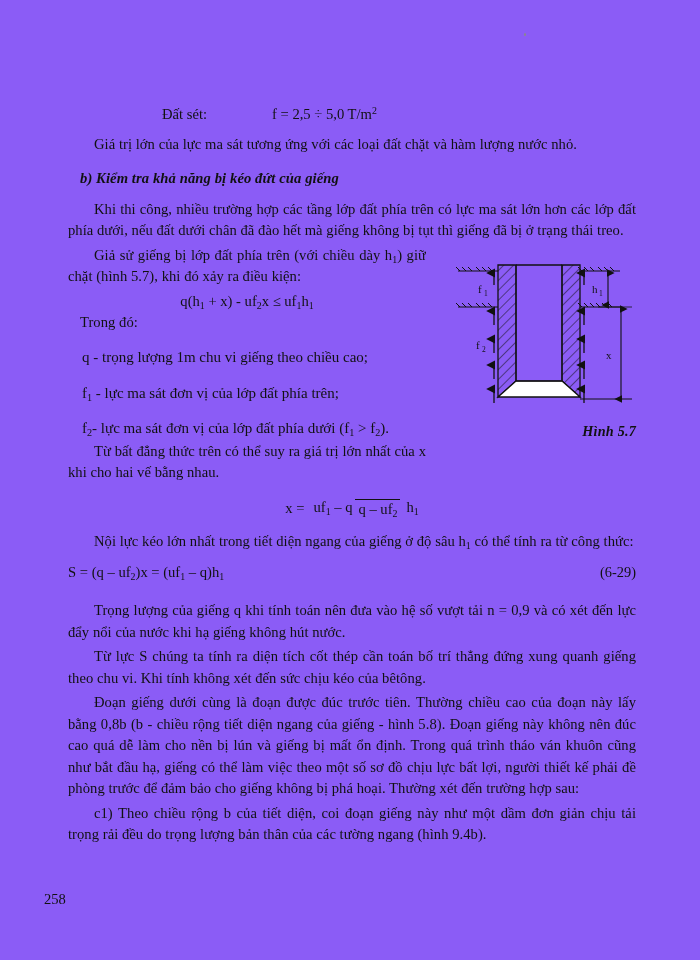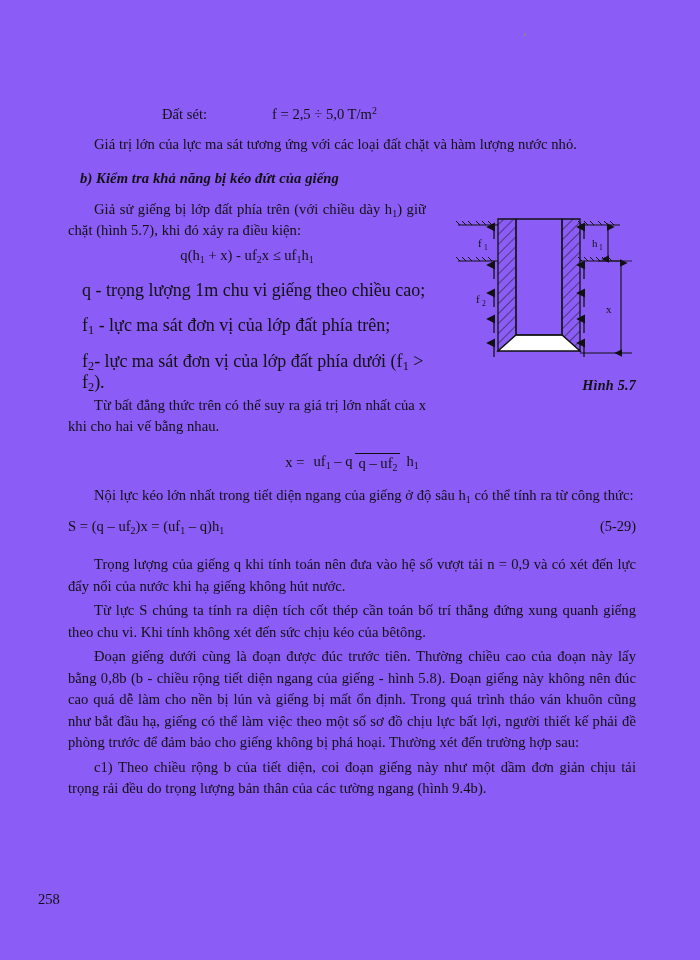--- a/index.html
+++ b/index.html
@@ -38,21 +38,21 @@
   .heading {
     font-size: 14.6px;
     font-weight: bold;
     font-style: italic;
     line-height: 21px;
     margin: 12px 0 10px 12px;
     letter-spacing: 0.1px;
   }
 
   .deftab {
-    font-size: 18px;
+    font-size: 15px;
     line-height: 21.5px;
     margin: 14px 0 1px 14px;
   }
 
   .centerline {
     font-size: 14.6px;
     text-align: center;
     line-height: 21px;
   }
 
@@ -131,21 +131,21 @@
     line-height: 1.12;
     margin: 0 2px;
   }
   .frac .num { padding: 0 3px 1px 3px; }
   .frac .den { padding: 1px 3px 0 3px; border-top: 1.1px solid #111; }
   .frac-tail { align-self: flex-end; padding-bottom: 2px; }
 
   
   .pagenum {
     position: absolute;
-    left: 38px;
+    left: 44px;
     bottom: 52px;
     font-size: 14.6px;
   }
 
   
   .speck {
     position: absolute;
     left: 524px;
     top: 33px;
     width: 2px;
@@ -166,20 +166,21 @@
     <div style="height:104px;"></div>
 
     <div class="soilrow">
       <span class="lbl">Đất sét:</span><span>f = 2,5 ÷ 5,0 T/m</span><sup>2</sup>
     </div>
 
     <p class="para indent">Giá trị lớn của lực ma sát tương ứng với các loại đất chặt và hàm lượng nước nhỏ.</p>
 
     <div class="heading">b) Kiểm tra khả năng bị kéo đứt của giếng</div>
 
+    <p class="para indent">Khi thi công, nhiều trường hợp các tầng lớp đất phía trên có lực ma sát lớn hơn các lớp đất phía dưới, nếu đất dưới chân đã đào hết mà giếng không bị tụt thì giếng đã bị ở trạng thái treo.</p>
 
     <div class="figwrap">
 
       <div class="figbox">
         <svg viewBox="0 0 196 162" width="196" height="162">
           <defs>
             <pattern id="hatch" width="7" height="7" patternTransform="rotate(45)" patternUnits="userSpaceOnUse">
               <line x1="0" y1="0" x2="0" y2="7" stroke="#111" stroke-width="1"></line>
             </pattern>
             <marker id="arrU" markerWidth="7" markerHeight="7" refX="3.5" refY="6" orient="auto">
@@ -275,20 +276,21 @@
           <text x="166" y="110" font-family="Liberation Serif, serif" font-size="11" fill="#111">x</text>
         </svg>
         <div class="figcaption">Hình 5.7</div>
       </div>
 
       <div class="textcol">
         <p class="para indent"><span>Giả sử giếng bị lớp đất phía trên (với chiều dày h</span><sub>1</sub><span>) giữ chặt (hình 5.7), khi đó xảy ra điều kiện:</span></p>
 
         <div class="centerline"><span>q(h</span><sub>1</sub><span> + x) - uf</span><sub>2</sub><span>x ≤ uf</span><sub>1</sub><span>h</span><sub>1</sub></div>
 
+        <p class="para" style="margin-left:12px;">Trong đó:</p>
 
         <div class="deftab">q - trọng lượng 1m chu vi giếng theo chiều cao;</div>
 
         <div class="deftab"><span>f</span><sub>1</sub><span> - lực ma sát đơn vị của lớp đất phía trên;</span></div>
 
         <div class="deftab"><span>f</span><sub>2</sub><span>- lực ma sát đơn vị của lớp đất phía dưới (f</span><sub>1</sub><span> &gt; f</span><sub>2</sub><span>).</span></div>
 
         <p class="para indent">Từ bất đẳng thức trên có thể suy ra giá trị lớn nhất của x khi cho hai vế bằng nhau.</p>
       </div>
     </div>
@@ -301,21 +303,21 @@
           <span class="den"><span>q – uf</span><sub>2</sub></span>
         </span>
         <span class="frac-tail"><span>h</span><sub>1</sub></span>
       </span>
     </div>
 
     <p class="para indent"><span>Nội lực kéo lớn nhất trong tiết diện ngang của giếng ở độ sâu h</span><sub>1</sub><span> có thể tính ra từ công thức:</span></p>
 
     <div class="eqline">
       <span>S = (q – uf</span><sub>2</sub><span>)x = (uf</span><sub>1</sub><span> – q)h</span><sub>1</sub>
-      <span class="eqnum">(5-29)</span>
+      <span class="eqnum">(6-29)</span>
     </div>
 
     <p class="para indent">Trọng lượng của giếng q khi tính toán nên đưa vào hệ số vượt tải n = 0,9 và có xét đến lực đẩy nổi của nước khi hạ giếng không hút nước.</p>
 
     <p class="para indent">Từ lực S chúng ta tính ra diện tích cốt thép cần toán bố trí thẳng đứng xung quanh giếng theo chu vi. Khi tính không xét đến sức chịu kéo của bêtông.</p>
 
 
     <p class="para indent">Đoạn giếng dưới cùng là đoạn được đúc trước tiên. Thường chiều cao của đoạn này lấy bằng 0,8b (b - chiều rộng tiết diện ngang của giếng - hình 5.8). Đoạn giếng này không nên đúc cao quá dễ làm cho nền bị lún và giếng bị mất ổn định. Trong quá trình tháo ván khuôn cũng như bắt đầu hạ, giếng có thể làm việc theo một số sơ đồ chịu lực bất lợi, người thiết kế phải đề phòng trước để đảm bảo cho giếng không bị phá hoại. Thường xét đến trường hợp sau:</p>
 
     <p class="para indent">c1) Theo chiều rộng b của tiết diện, coi đoạn giếng này như một dầm đơn giản chịu tải trọng rải đều do trọng lượng bản thân của các tường ngang (hình 9.4b).</p>

